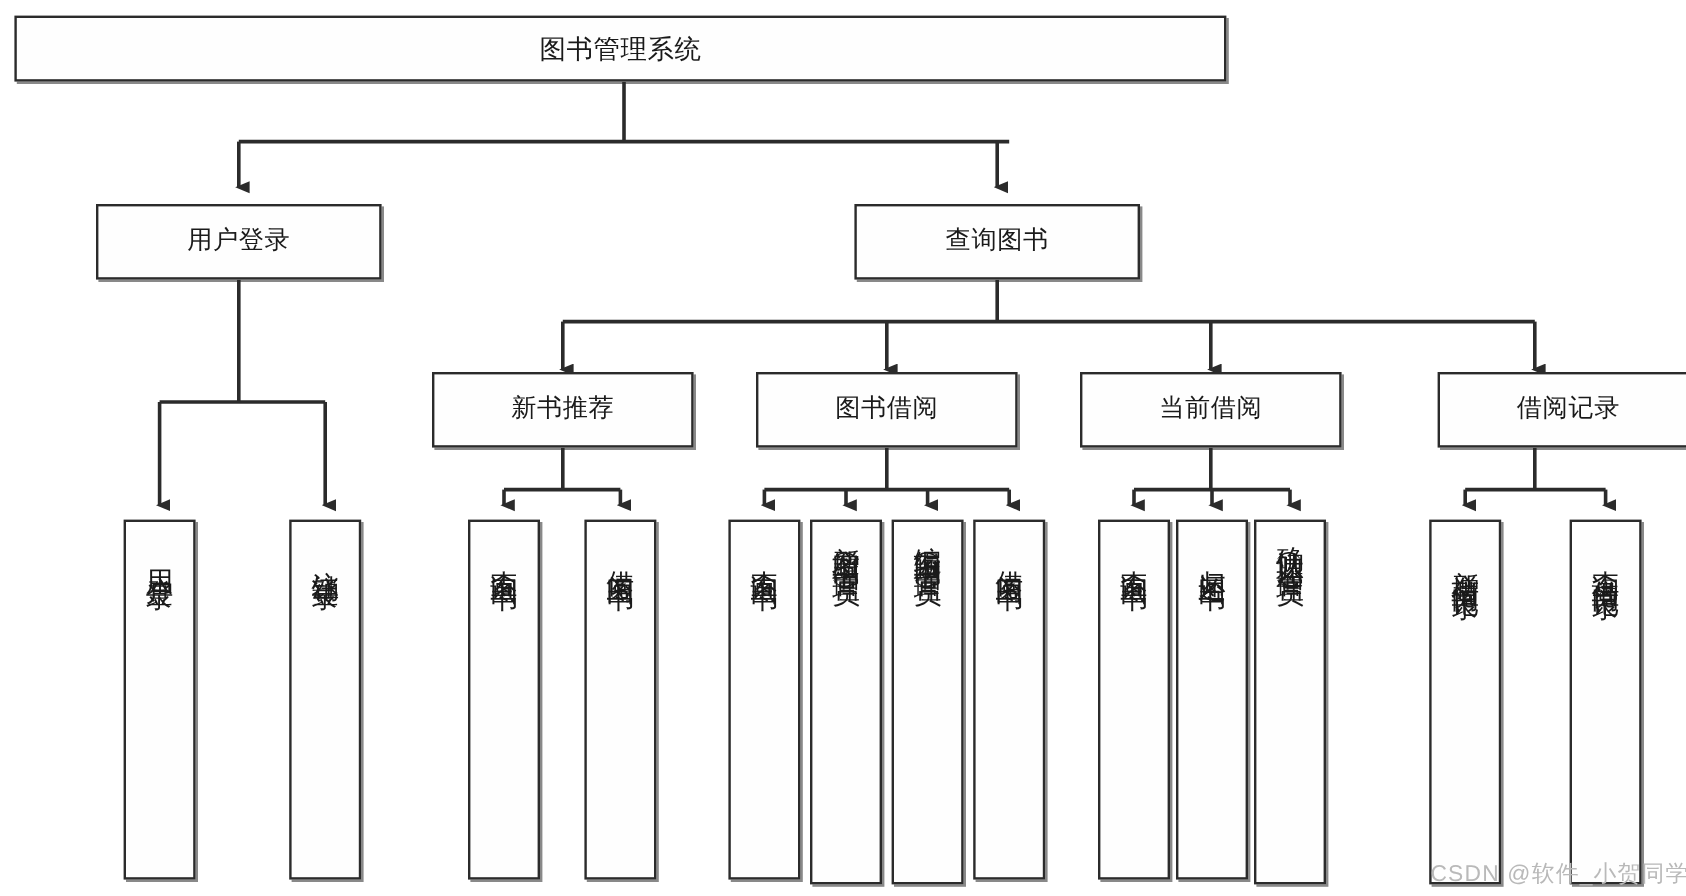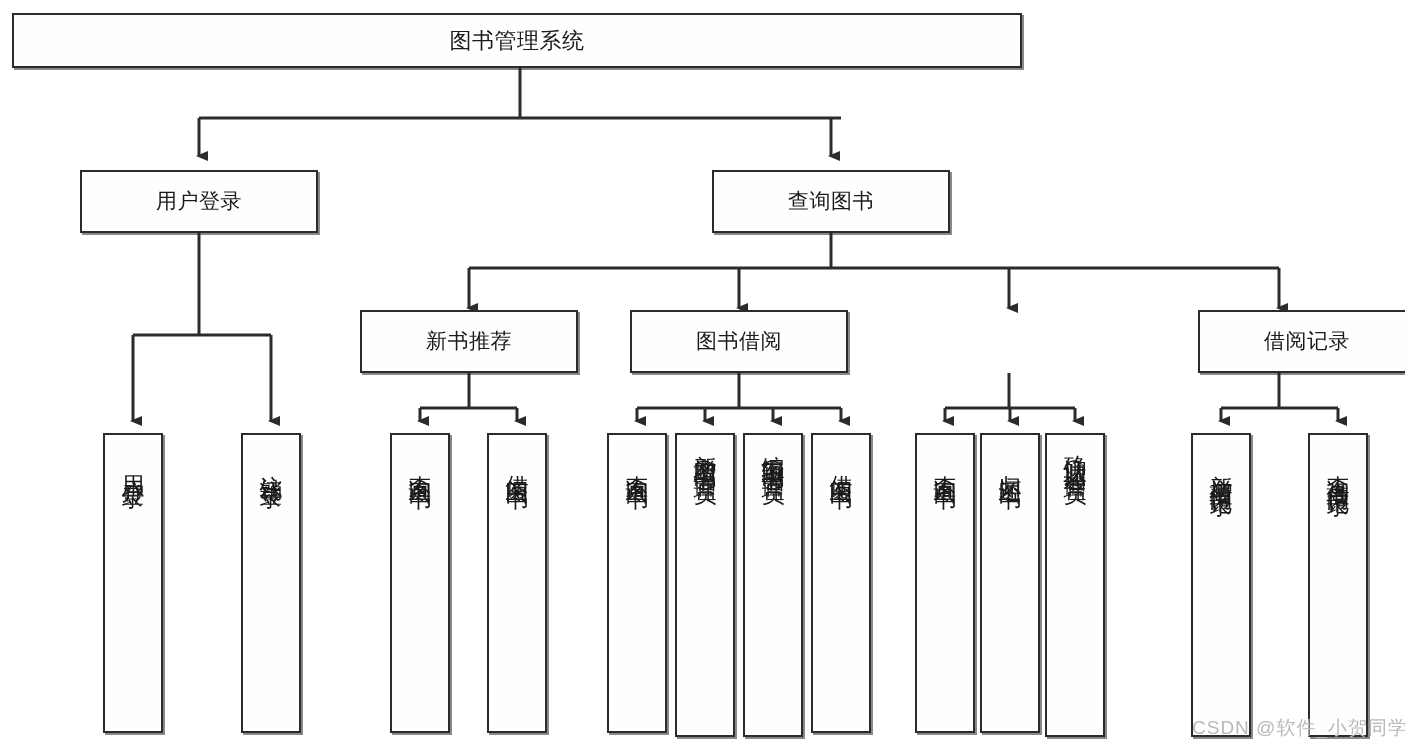--- a/index.html
+++ b/index.html
@@ -149,20 +149,23 @@
   </div>
 
   <div class="node h-node shadowed" style="left:630px; top:310px; width:218px; height:63px;">
     <span class="node-label">图书借阅</span>
   </div>
 
   <div class="node h-node shadowed" style="left:360px; top:310px; width:218px; height:63px;">
     <span class="node-label">新书推荐</span>
   </div>
 
+  <div class="node h-node shadowed" style="left:900px; top:310px; width:218px; height:63px;">
+    <span class="node-label">当前借阅</span>
+  </div>
 
   <div class="node h-node shadowed" style="left:1198px; top:310px; width:218px; height:63px;">
     <span class="node-label">借阅记录</span>
   </div>
 
   <div class="node v-node align-mid shadowed" style="left:103px; top:433px; width:60px; height:300px;">
     <span class="node-label">用户登录</span>
   </div>
   <div class="node v-node align-mid shadowed" style="left:241px; top:433px; width:60px; height:300px;">
     <span class="node-label">注销登录</span>

